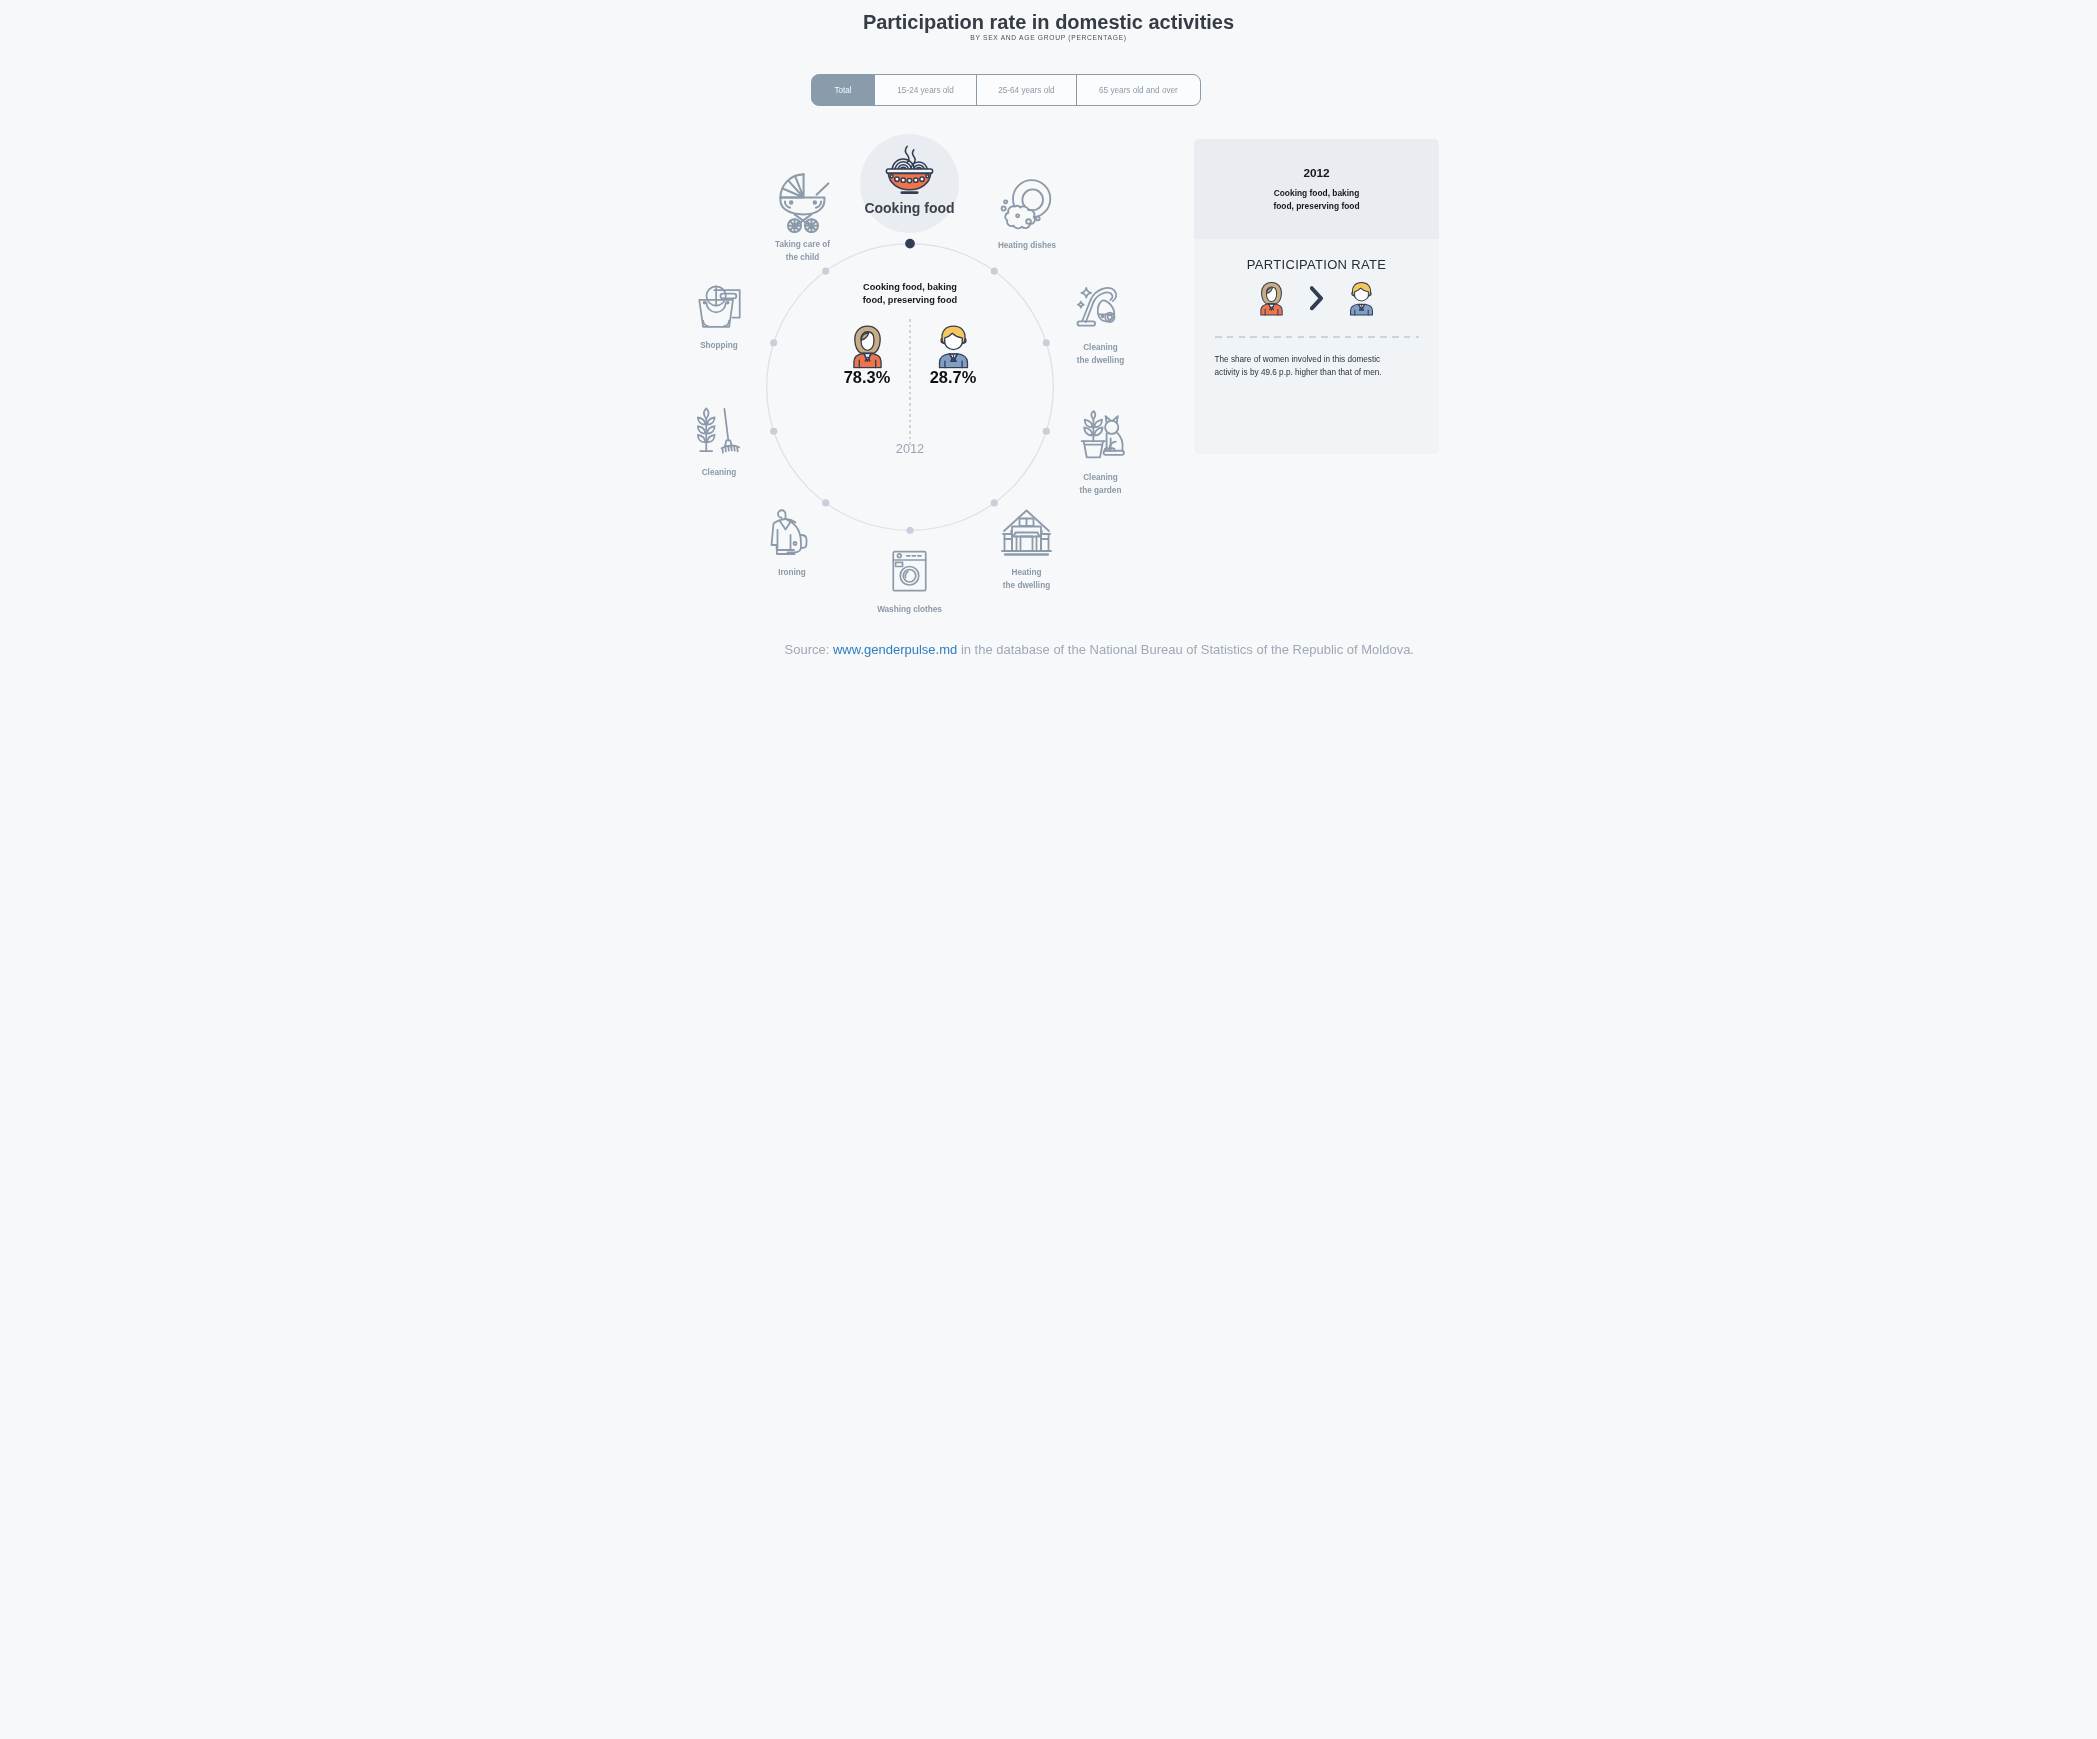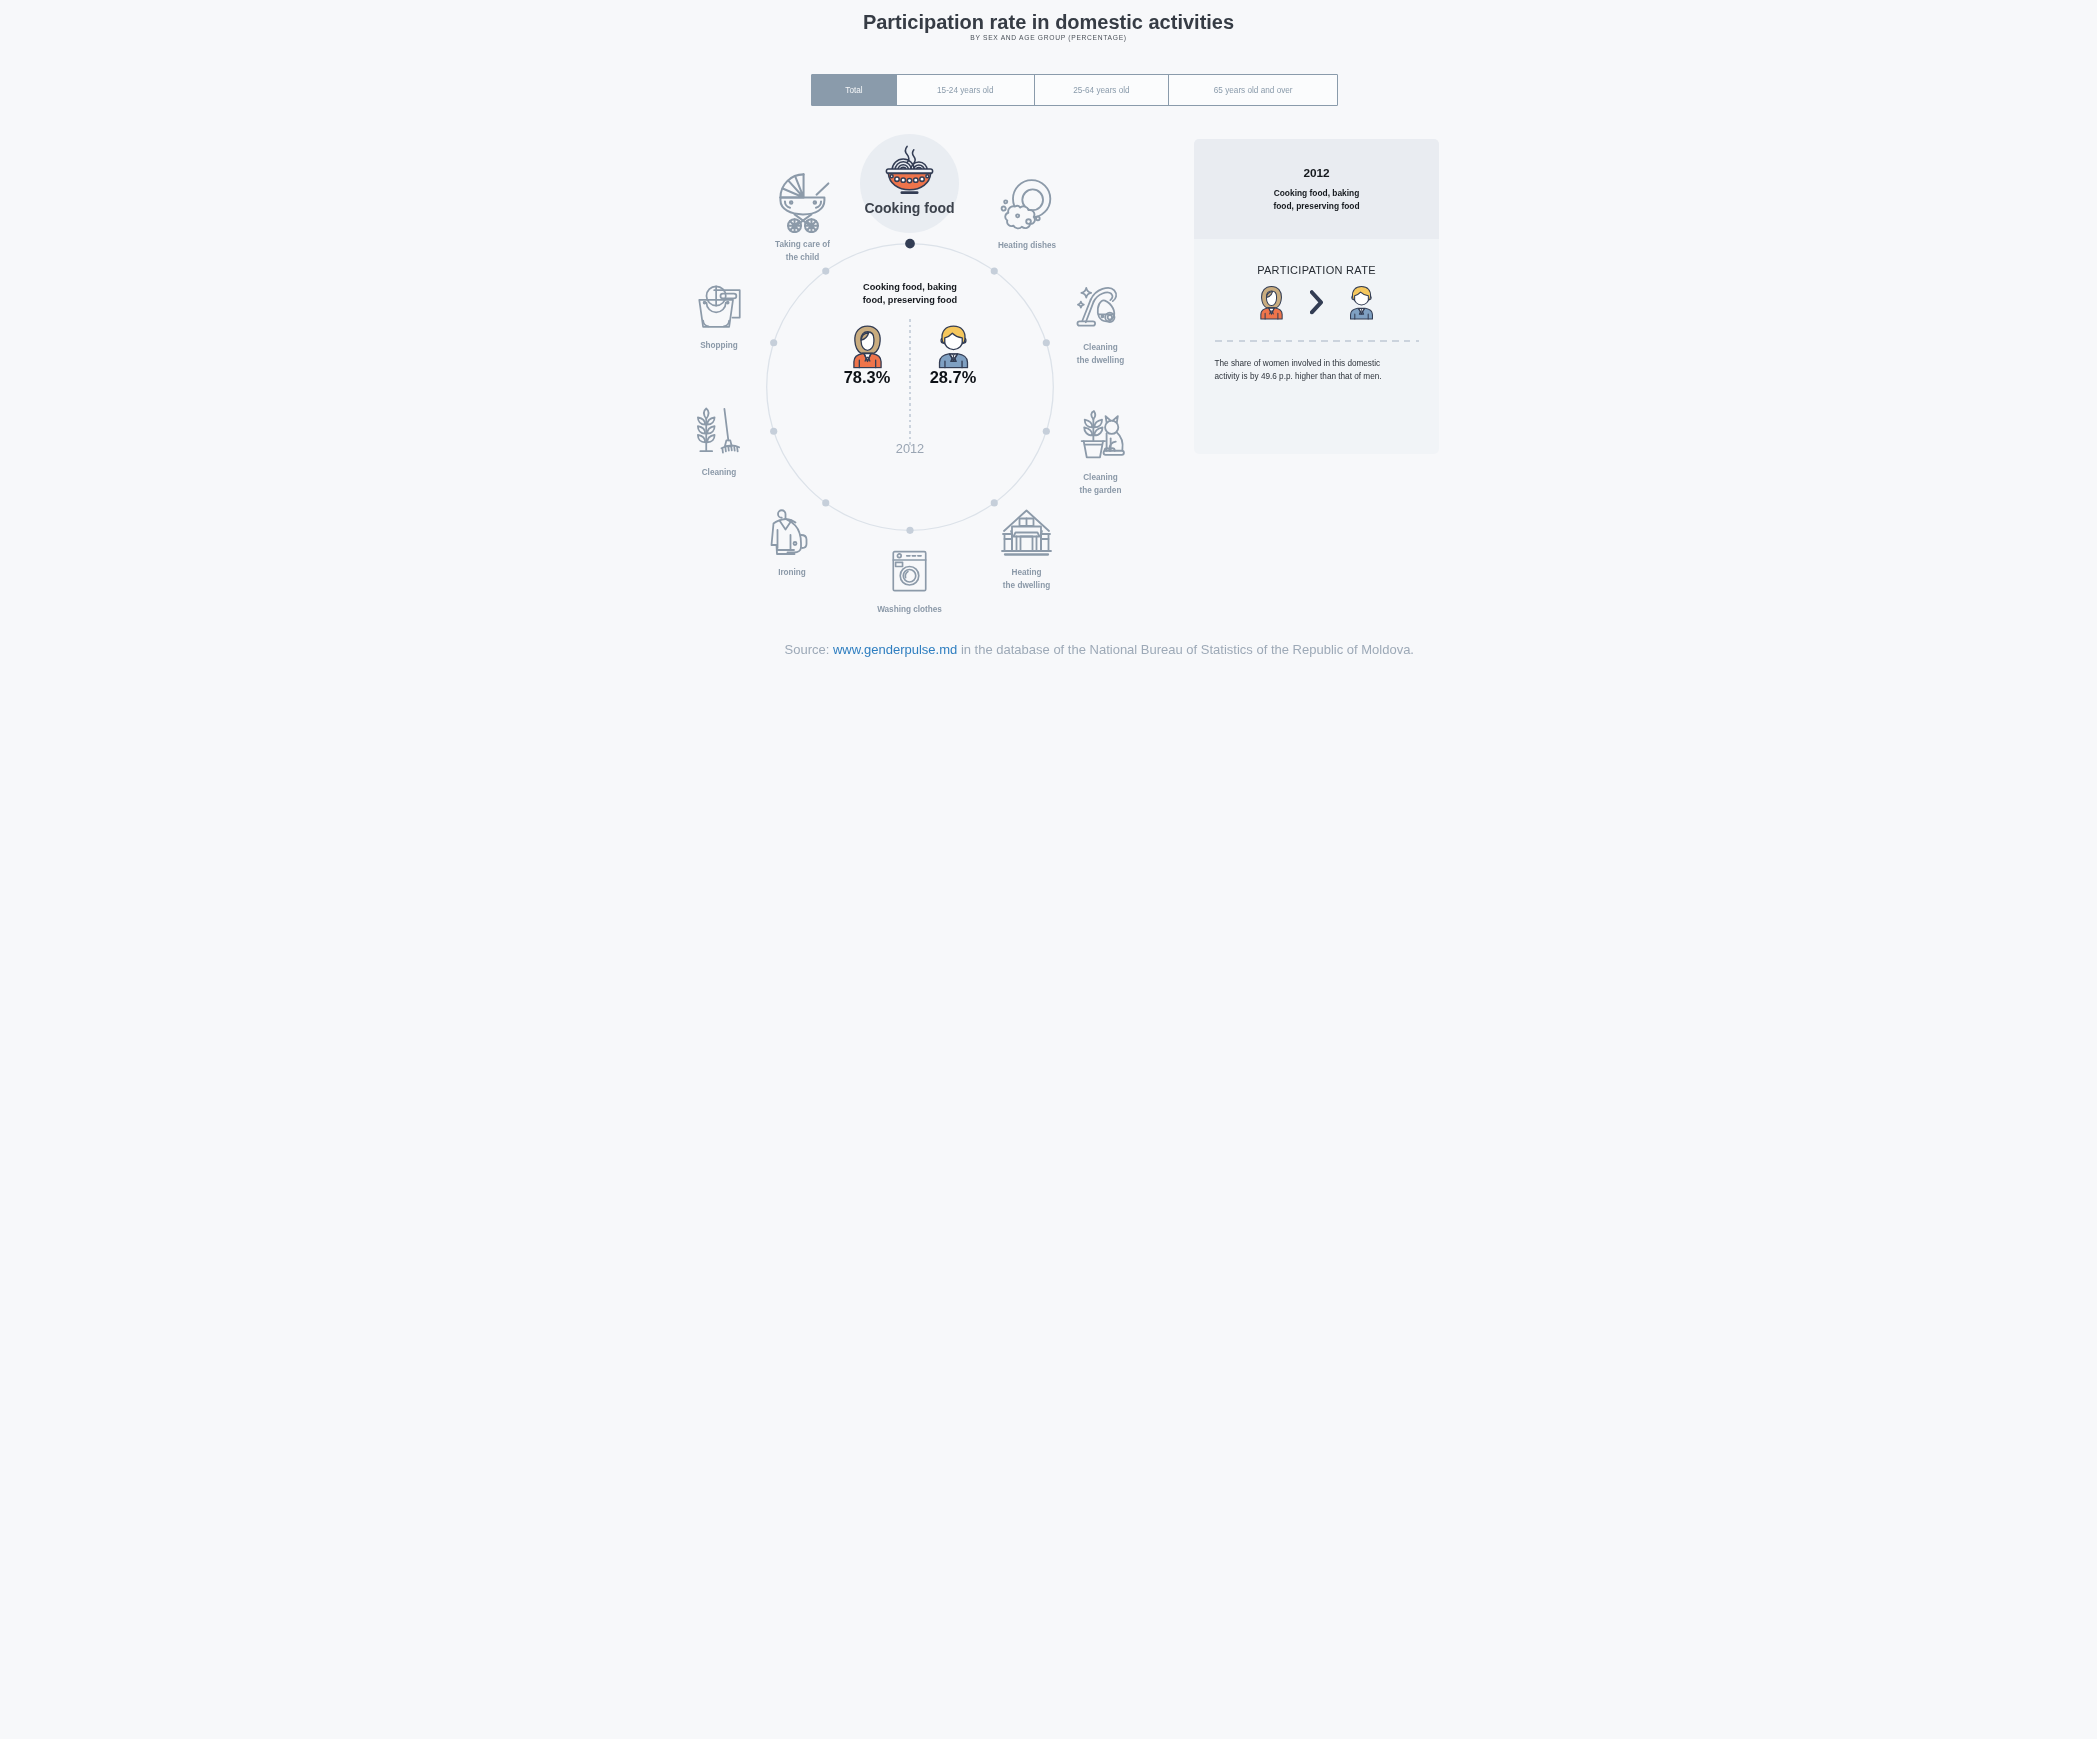--- a/index.html
+++ b/index.html
@@ -6,22 +6,22 @@
   body{font-family:"Liberation Sans","DejaVu Sans",sans-serif;}
   #page{position:relative;width:803px;height:666px;background:#F7F8FA;overflow:hidden;margin:0 auto;}
 
   
   .title{position:absolute;left:0;top:11.3px;width:100%;text-align:center;
          font-size:20px;font-weight:bold;color:#363C45;}
   .subtitle{position:absolute;left:0;top:34px;width:100%;text-align:center;
          font-size:6.7px;letter-spacing:0.7px;color:#4A5058;}
 
   
-  .tabs{position:absolute;left:164px;top:74px;width:527px;height:32px;
-        display:flex;background:#8A9BAB;border:1px solid #8A9BAB;border-radius:1px;
+  .tabs{position:absolute;left:164px;top:74px;width:390px;height:32px;
+        display:flex;background:#8A9BAB;border:1px solid #8A9BAB;border-radius:8px;
         overflow:hidden;gap:1px;box-sizing:border-box;}
   .tab{background:#FBFCFD;color:#8A9BAB;font-size:8.2px;display:flex;
        align-items:center;justify-content:center;cursor:pointer;}
   .tab.active{background:#8A9BAB;color:#F5F7F9;}
   .tab:nth-child(1){flex:0 0 16%;}
   .tab:nth-child(2){flex:0 0 26%;}
   .tab:nth-child(3){flex:0 0 25.5%;}
   .tab:nth-child(4){flex:1 1 auto;}
 
   
@@ -53,21 +53,21 @@
 
   
   .panel{position:absolute;left:547px;top:139px;width:245px;height:315px;
          background:#F1F4F7;border-radius:5.1px;}
   .panel-top{height:100px;background:#E9ECF1;border-radius:5.1px 5.1px 0 0;
              display:flex;flex-direction:column;align-items:center;justify-content:center;}
   .p-year{font-size:11.8px;font-weight:bold;color:#15191E;}
   .p-activity{margin-top:7.2px;text-align:center;font-size:8.4px;font-weight:bold;
               color:#15191E;line-height:12.3px;}
   .p-activity span{display:block;}
-  .p-rate-title{margin-top:25px;text-align:center;font-size:11px;color:#272C33;letter-spacing:0.3px;}
+  .p-rate-title{margin-top:18px;text-align:center;font-size:13px;color:#272C33;letter-spacing:0.3px;}
   .p-figs{margin-top:9.2px;display:flex;align-items:center;justify-content:center;gap:22.5px;}
   .p-divider{margin:19.5px 20.5px 0 20.5px;height:2px;
              background-image:repeating-linear-gradient(to right,#CBD3DD 0 6.7px,transparent 6.7px 11.8px);}
   .p-desc{margin:15.4px 20.5px 0 20.5px;width:174px;font-size:8.2px;color:#2D333B;line-height:13.3px;}
 
   
   .footer{position:absolute;right:36px;top:642px;white-space:nowrap;font-size:13px;color:#9DA9B7;}
   .footer .link{color:#2E7EC0;cursor:pointer;}
 
   .ico g{stroke:#8C9AA9;stroke-width:3.6;fill:none;stroke-linecap:round;stroke-linejoin:round;}

